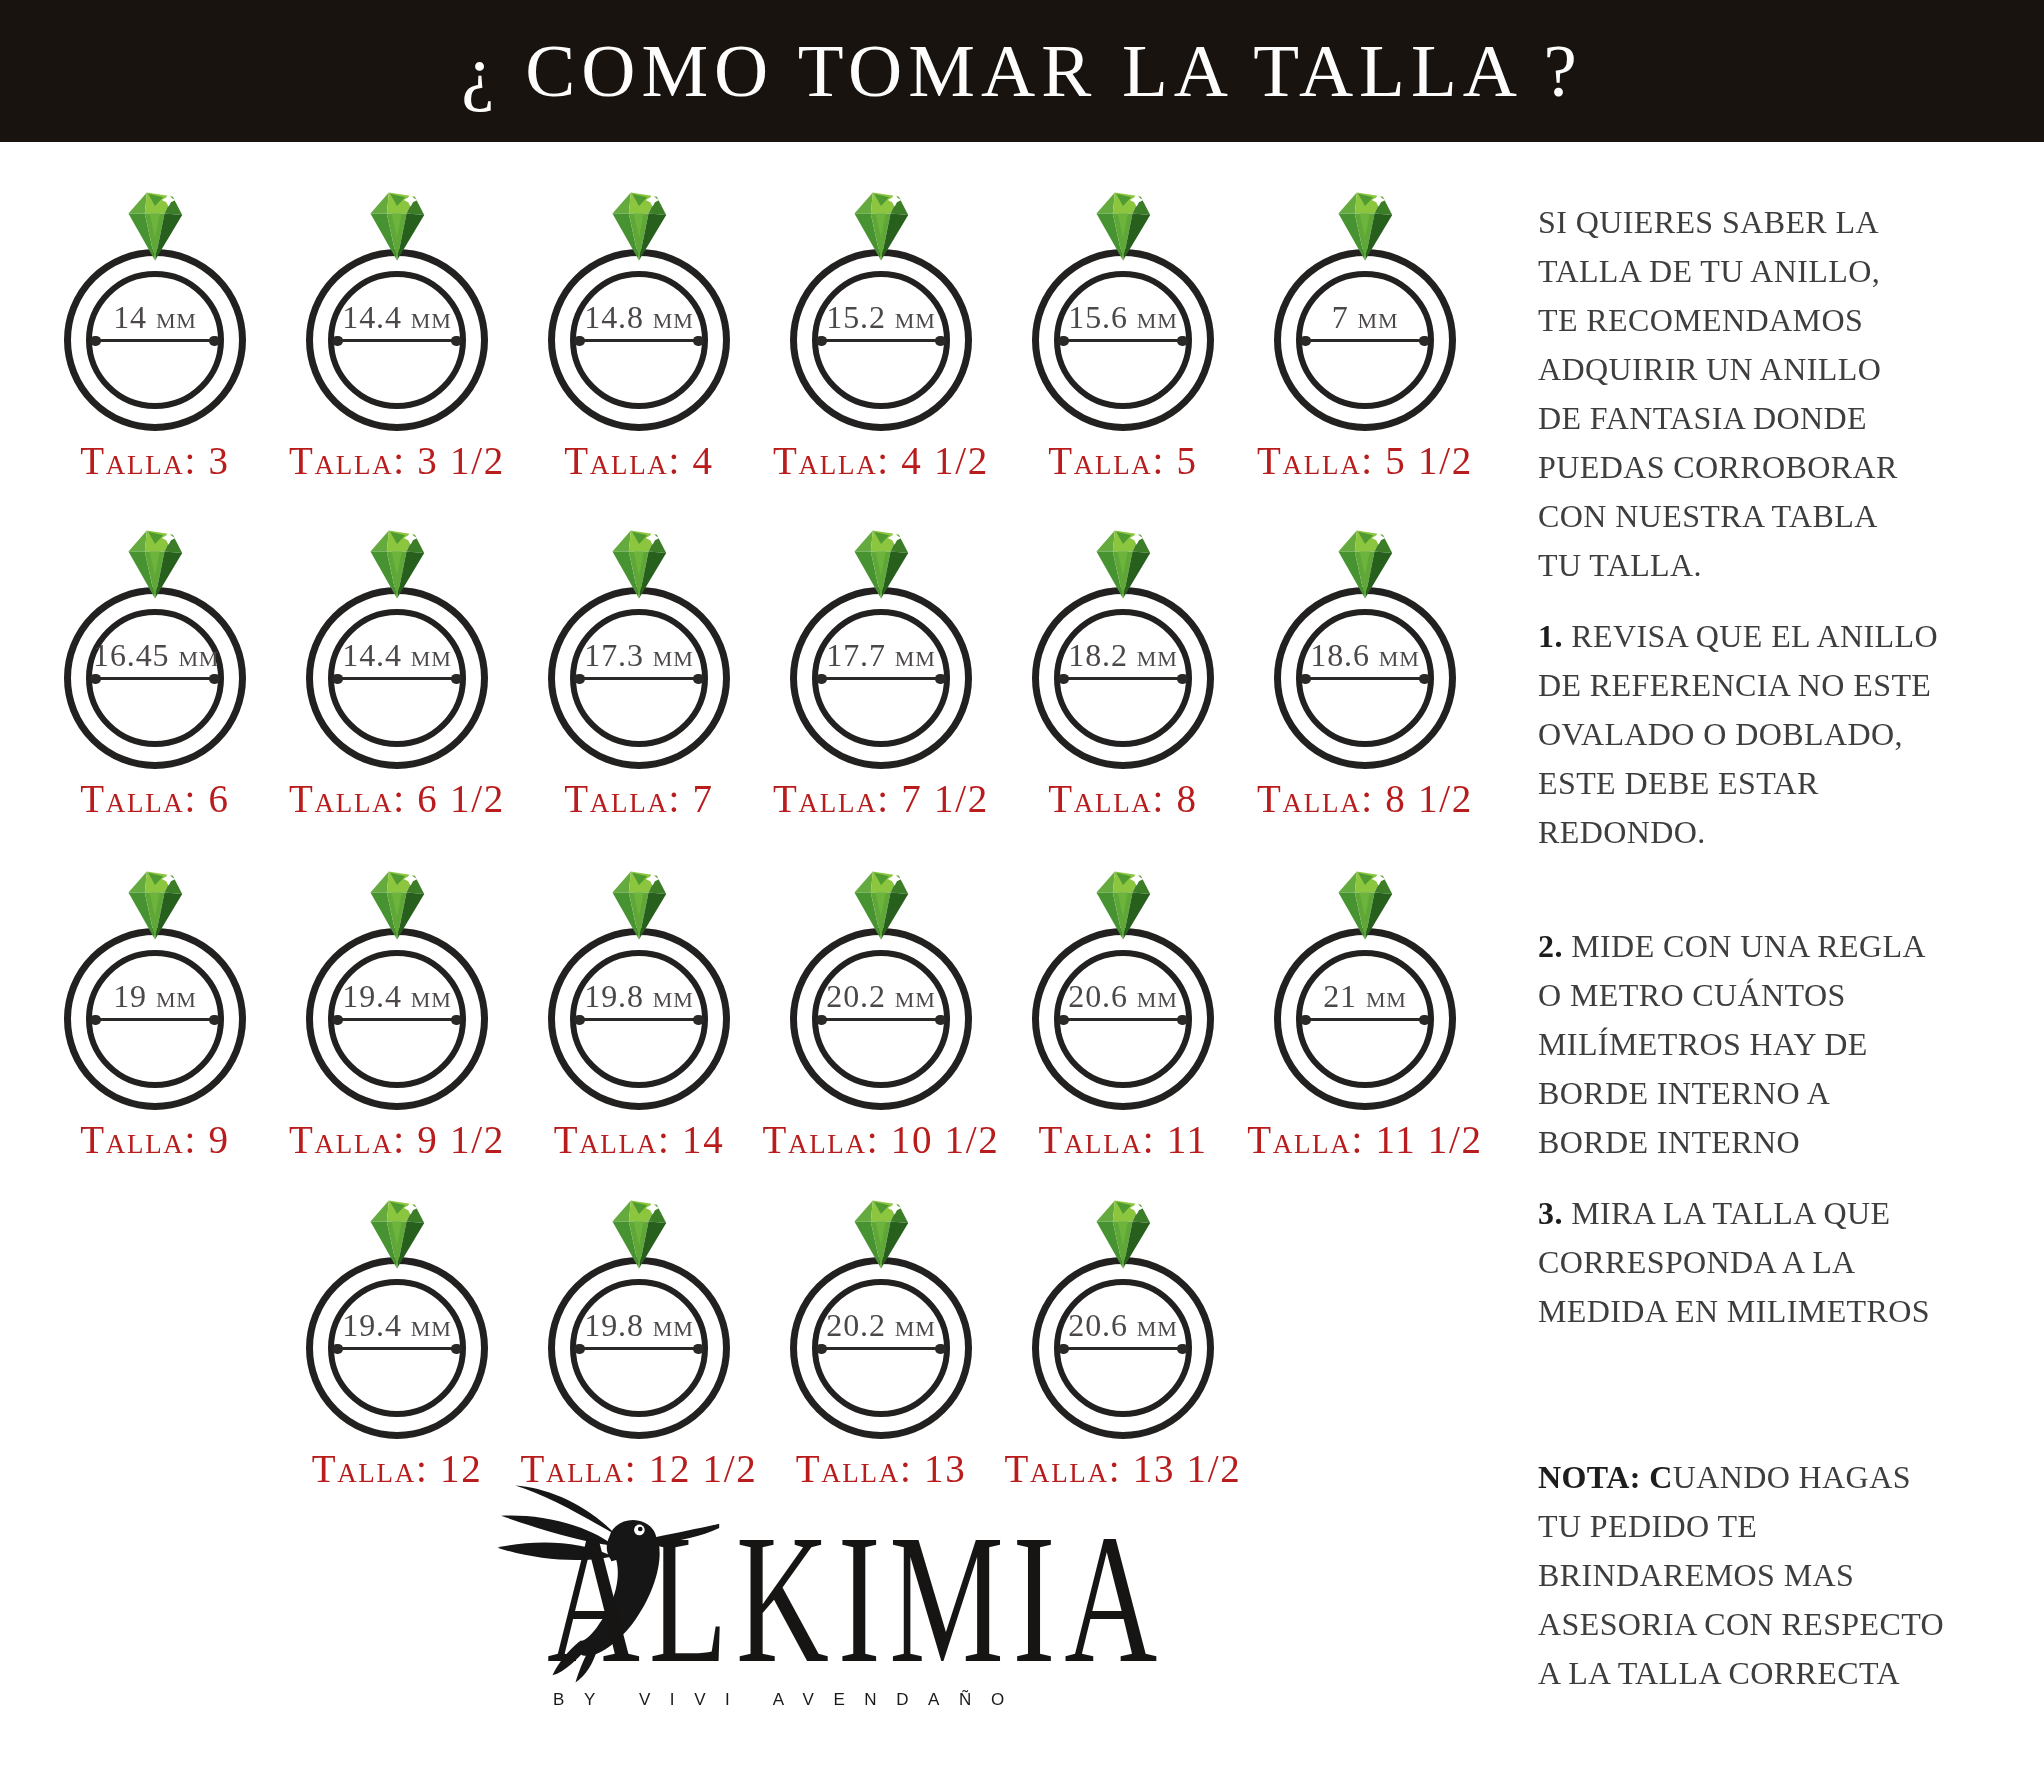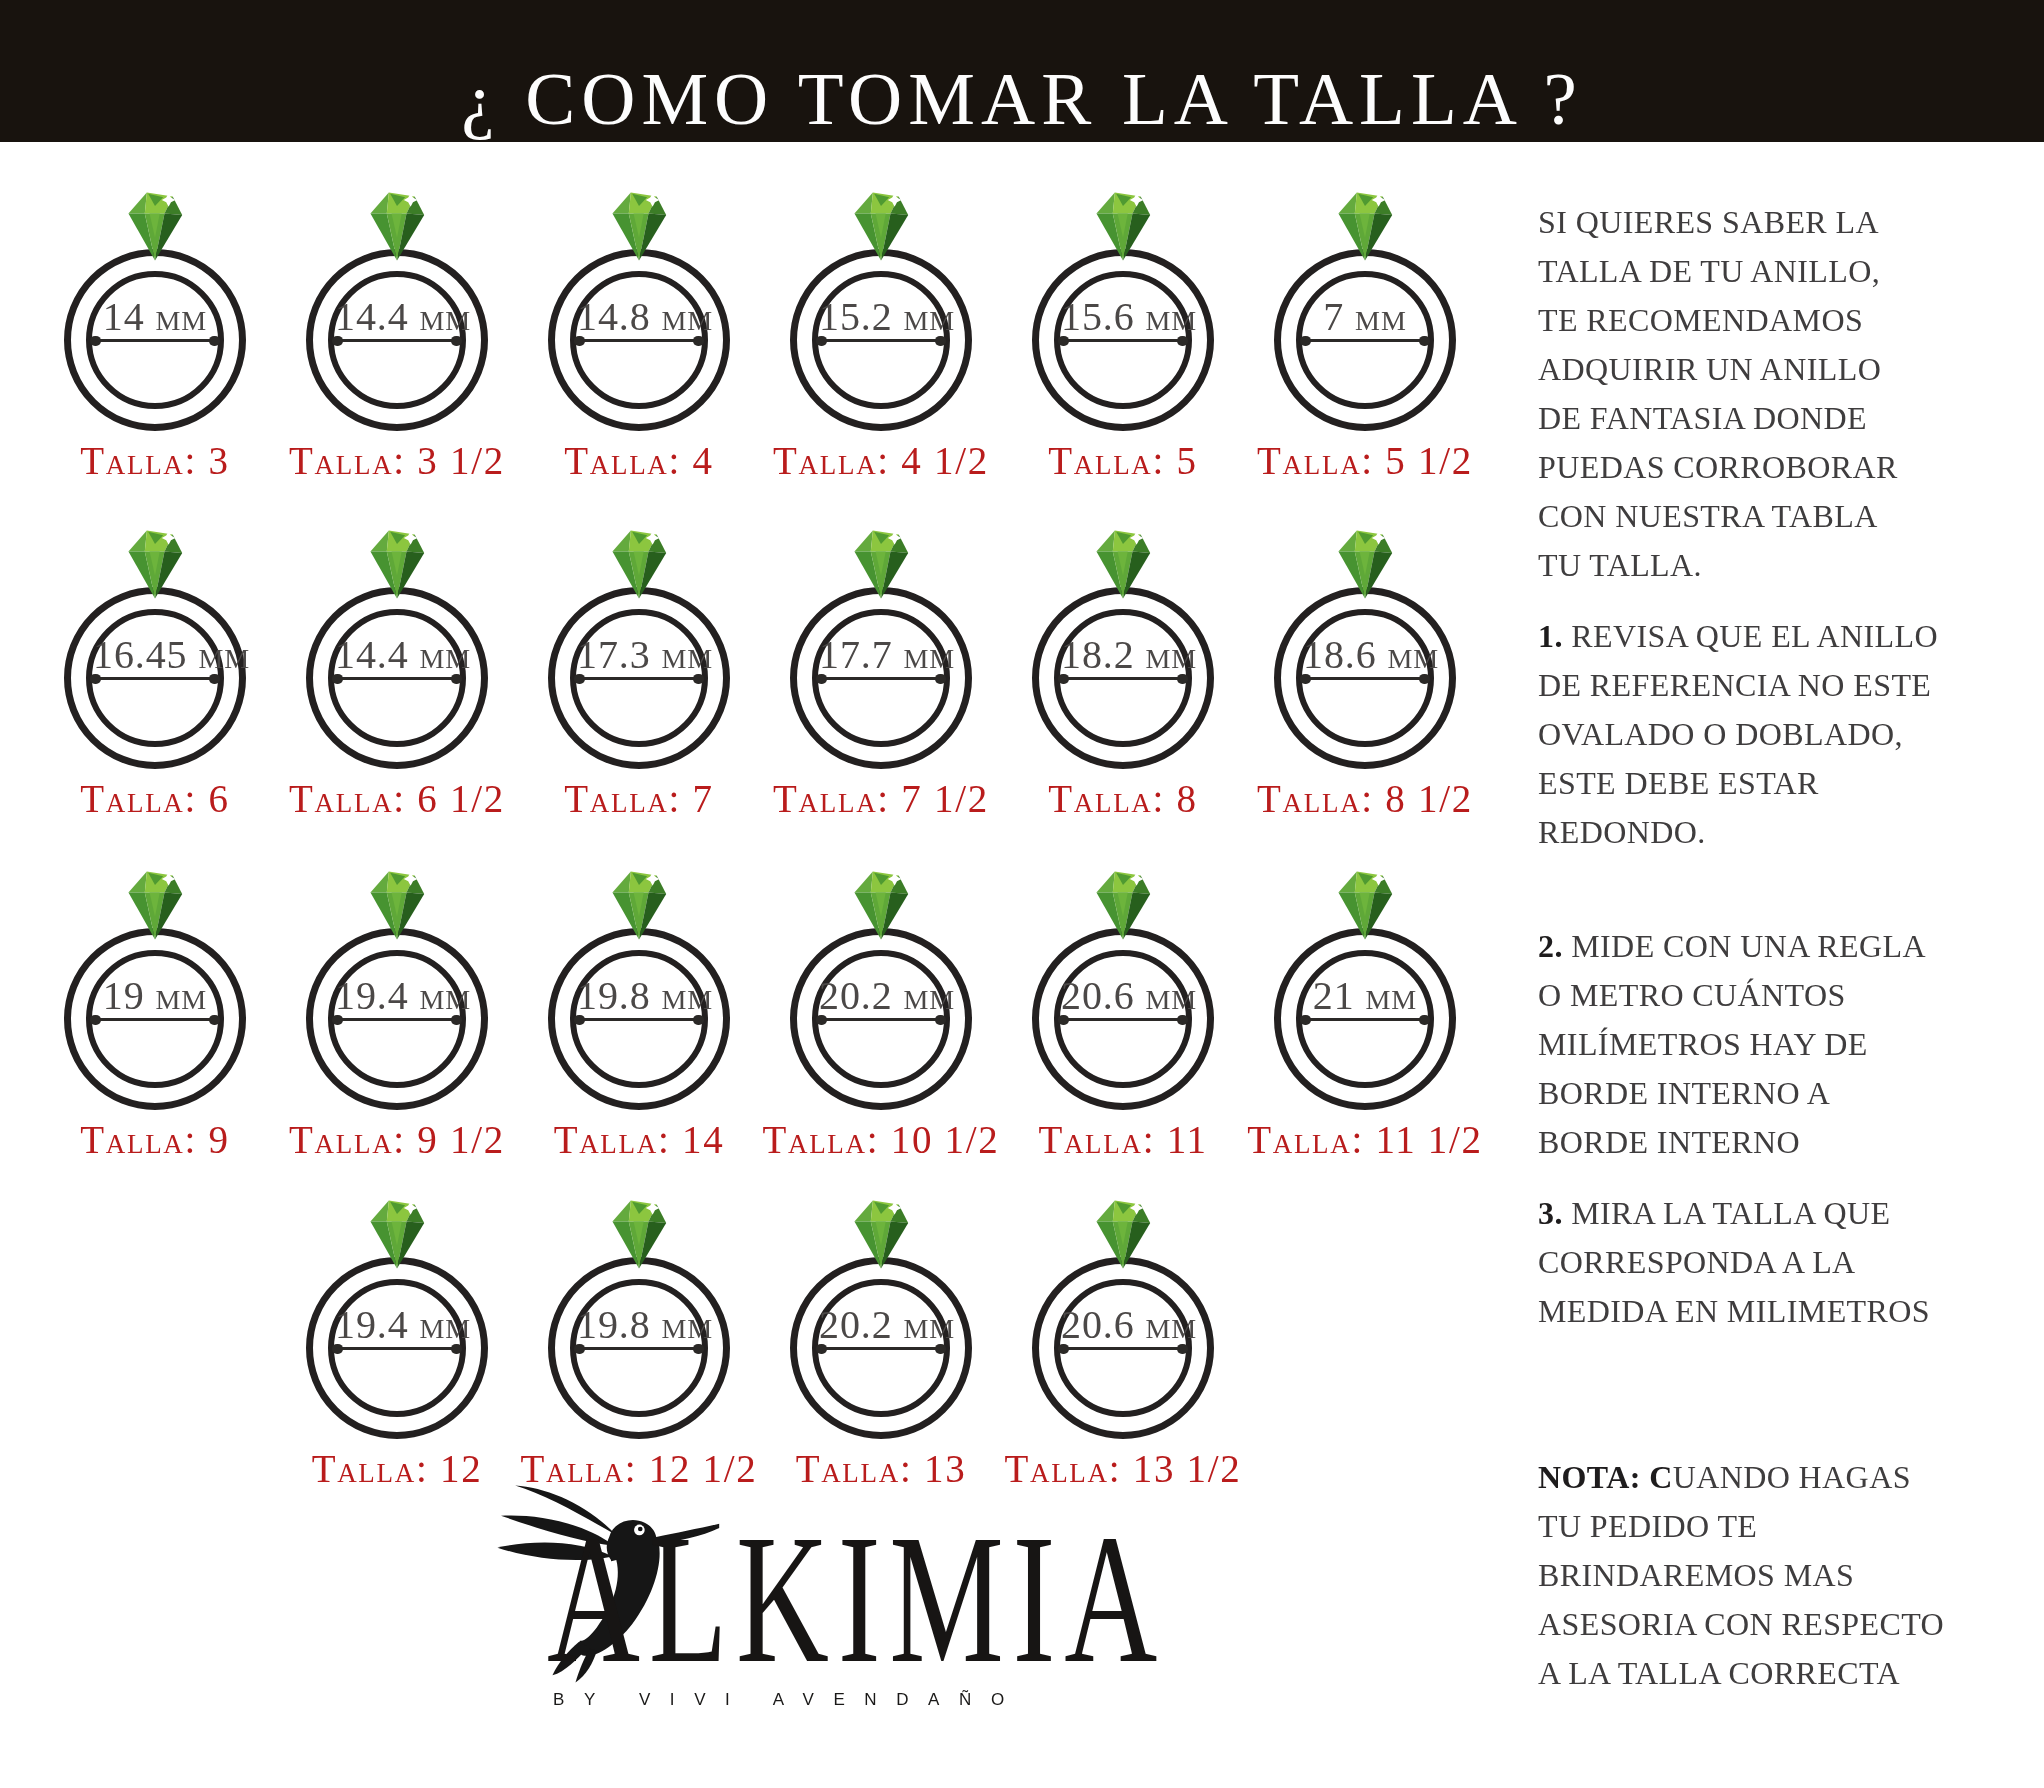--- a/index.html
+++ b/index.html
@@ -1,33 +1,33 @@
 <!DOCTYPE html>
 <html style="font-size:13.6px"><head>
 <meta charset="utf-8">
 <style>
   html,body{margin:0;padding:0;background:#ffffff;}
   .page{position:relative;width:2044px;height:1789px;background:#ffffff;overflow:hidden;
         font-family:"Liberation Serif", serif;}
 
   
   .header{position:absolute;left:0;top:0;width:2044px;height:142px;background:#18130e;
-          display:flex;align-items:flex-end;justify-content:center;}
+          display:flex;align-items:center;justify-content:center;}
   .header h1{margin:0;font-weight:400;color:#fdfdfd;font-size:75px;letter-spacing:6px;
              font-family:"Liberation Serif", serif;}
 
   
   .ring{position:absolute;width:242px;height:300px;}
   .gem{position:absolute;left:50%;top:5.1px;transform:translateX(-50%);width:68px;height:77px;z-index:2;}
   .c-outer{position:absolute;left:50%;top:66px;transform:translateX(-50%);
            width:182px;height:182px;box-sizing:border-box;border:7.7px solid #232020;border-radius:50%;
            display:flex;align-items:center;justify-content:center;background:#fff;z-index:1;}
   .c-inner{width:138px;height:138px;box-sizing:border-box;border:6.8px solid #232020;border-radius:50%;}
   .measure{position:absolute;left:50%;top:117px;transform:translateX(-50%);width:124px;z-index:3;}
-  .mm{display:block;text-align:center;font-variant:small-caps;font-size:40px;line-height:34px;
+  .mm{display:block;text-align:center;font-variant:small-caps;font-size:32px;line-height:34px;
       color:#4b4847;letter-spacing:0.9px;white-space:nowrap;}
   .mline{position:relative;height:3.4px;background:#2b2927;margin-top:5.1px;}
   .mline::before,.mline::after{content:"";position:absolute;top:50%;transform:translateY(-50%);
       width:10.2px;height:10.2px;border-radius:50%;background:#2b2927;}
   .mline::before{left:-2.6px;}
   .mline::after{right:-2.6px;}
   .talla{position:absolute;top:256px;left:0;width:100%;text-align:center;font-variant:small-caps;
          font-size:39px;line-height:43px;color:#b91c1c;letter-spacing:1.7px;white-space:nowrap;}
 
   

